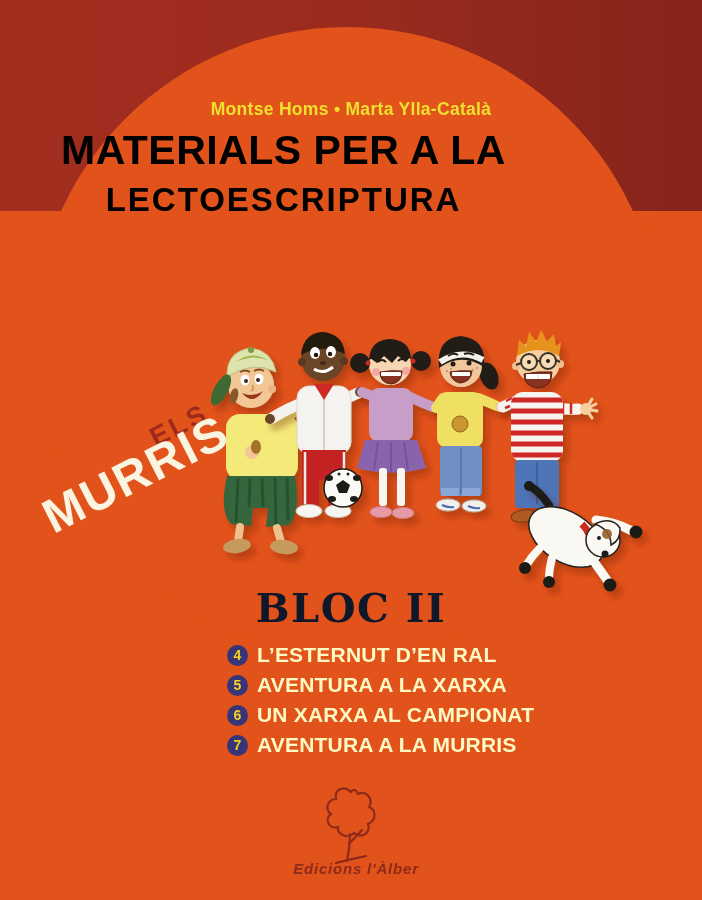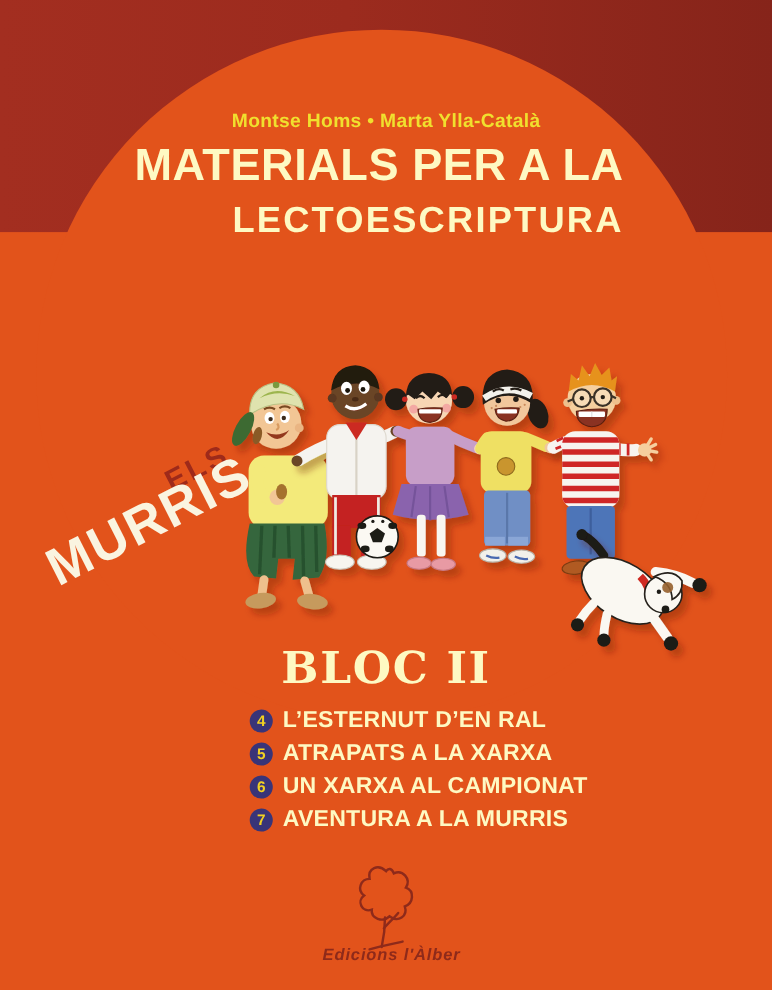--- a/index.html
+++ b/index.html
@@ -15,39 +15,39 @@
   }
   .dome{
     position:absolute;left:33px;top:27px;width:628px;height:628px;
     border-radius:50%;background:#e2531b;
   }
   .authors{
     position:absolute;left:0;top:99px;width:702px;text-align:center;
     font-size:17.5px;font-weight:bold;color:#f0e02e;letter-spacing:.3px;
   }
   .title{
-    position:absolute;left:0;top:126px;width:567px;text-align:right;
-    color:#fef9c3;font-weight:bold;line-height:49px;
+    position:absolute;left:0;top:126px;width:567px;text-align:center;
+    color:#000000;font-weight:bold;line-height:49px;
   }
   .title .l1{font-size:41px;letter-spacing:.5px;}
   .title .l2{font-size:33px;letter-spacing:2px;}
   .series-els{
     position:absolute;left:152px;top:424px;
     transform:rotate(-27deg);transform-origin:0 50%;
     font-size:27px;font-weight:bold;color:#9e2a1a;letter-spacing:3px;
   }
   .series-murris{
     position:absolute;left:46px;top:492px;
     transform:rotate(-27deg);transform-origin:0 50%;
     font-size:48px;font-weight:bold;color:#faf4e0;letter-spacing:2px;
   }
   .bloc{
     position:absolute;left:0;top:584px;width:702px;text-align:center;
     font-family:"DejaVu Serif","Liberation Serif",serif;
-    font-size:40px;font-weight:bold;color:#fef9c3;letter-spacing:1.5px;
+    font-size:40px;font-weight:bold;color:#0f172a;letter-spacing:1.5px;
   }
   .stories{
     position:absolute;left:227px;top:644px;margin:0;padding:0;list-style:none;
   }
   .story{display:flex;align-items:center;gap:9px;margin-bottom:8px;height:22px;}
   .story-num{
     width:21px;height:21px;border-radius:50%;background:#383478;
     color:#f2d122;font-size:14px;font-weight:bold;
     display:flex;align-items:center;justify-content:center;flex:0 0 21px;
   }
@@ -261,21 +261,21 @@
 
   <div class="bloc">BLOC II</div>
 
   <ul class="stories">
     <li class="story">
       <span class="story-num">4</span>
       <span class="story-title">L’ESTERNUT D’EN RAL</span>
     </li>
     <li class="story">
       <span class="story-num">5</span>
-      <span class="story-title">ATRAPATS A LA XARXA</span>
+      <span class="story-title">AVENTURA A LA XARXA</span>
     </li>
     <li class="story">
       <span class="story-num">6</span>
       <span class="story-title">UN XARXA AL CAMPIONAT</span>
     </li>
     <li class="story">
       <span class="story-num">7</span>
       <span class="story-title">AVENTURA A LA MURRIS</span>
     </li>
   </ul>

